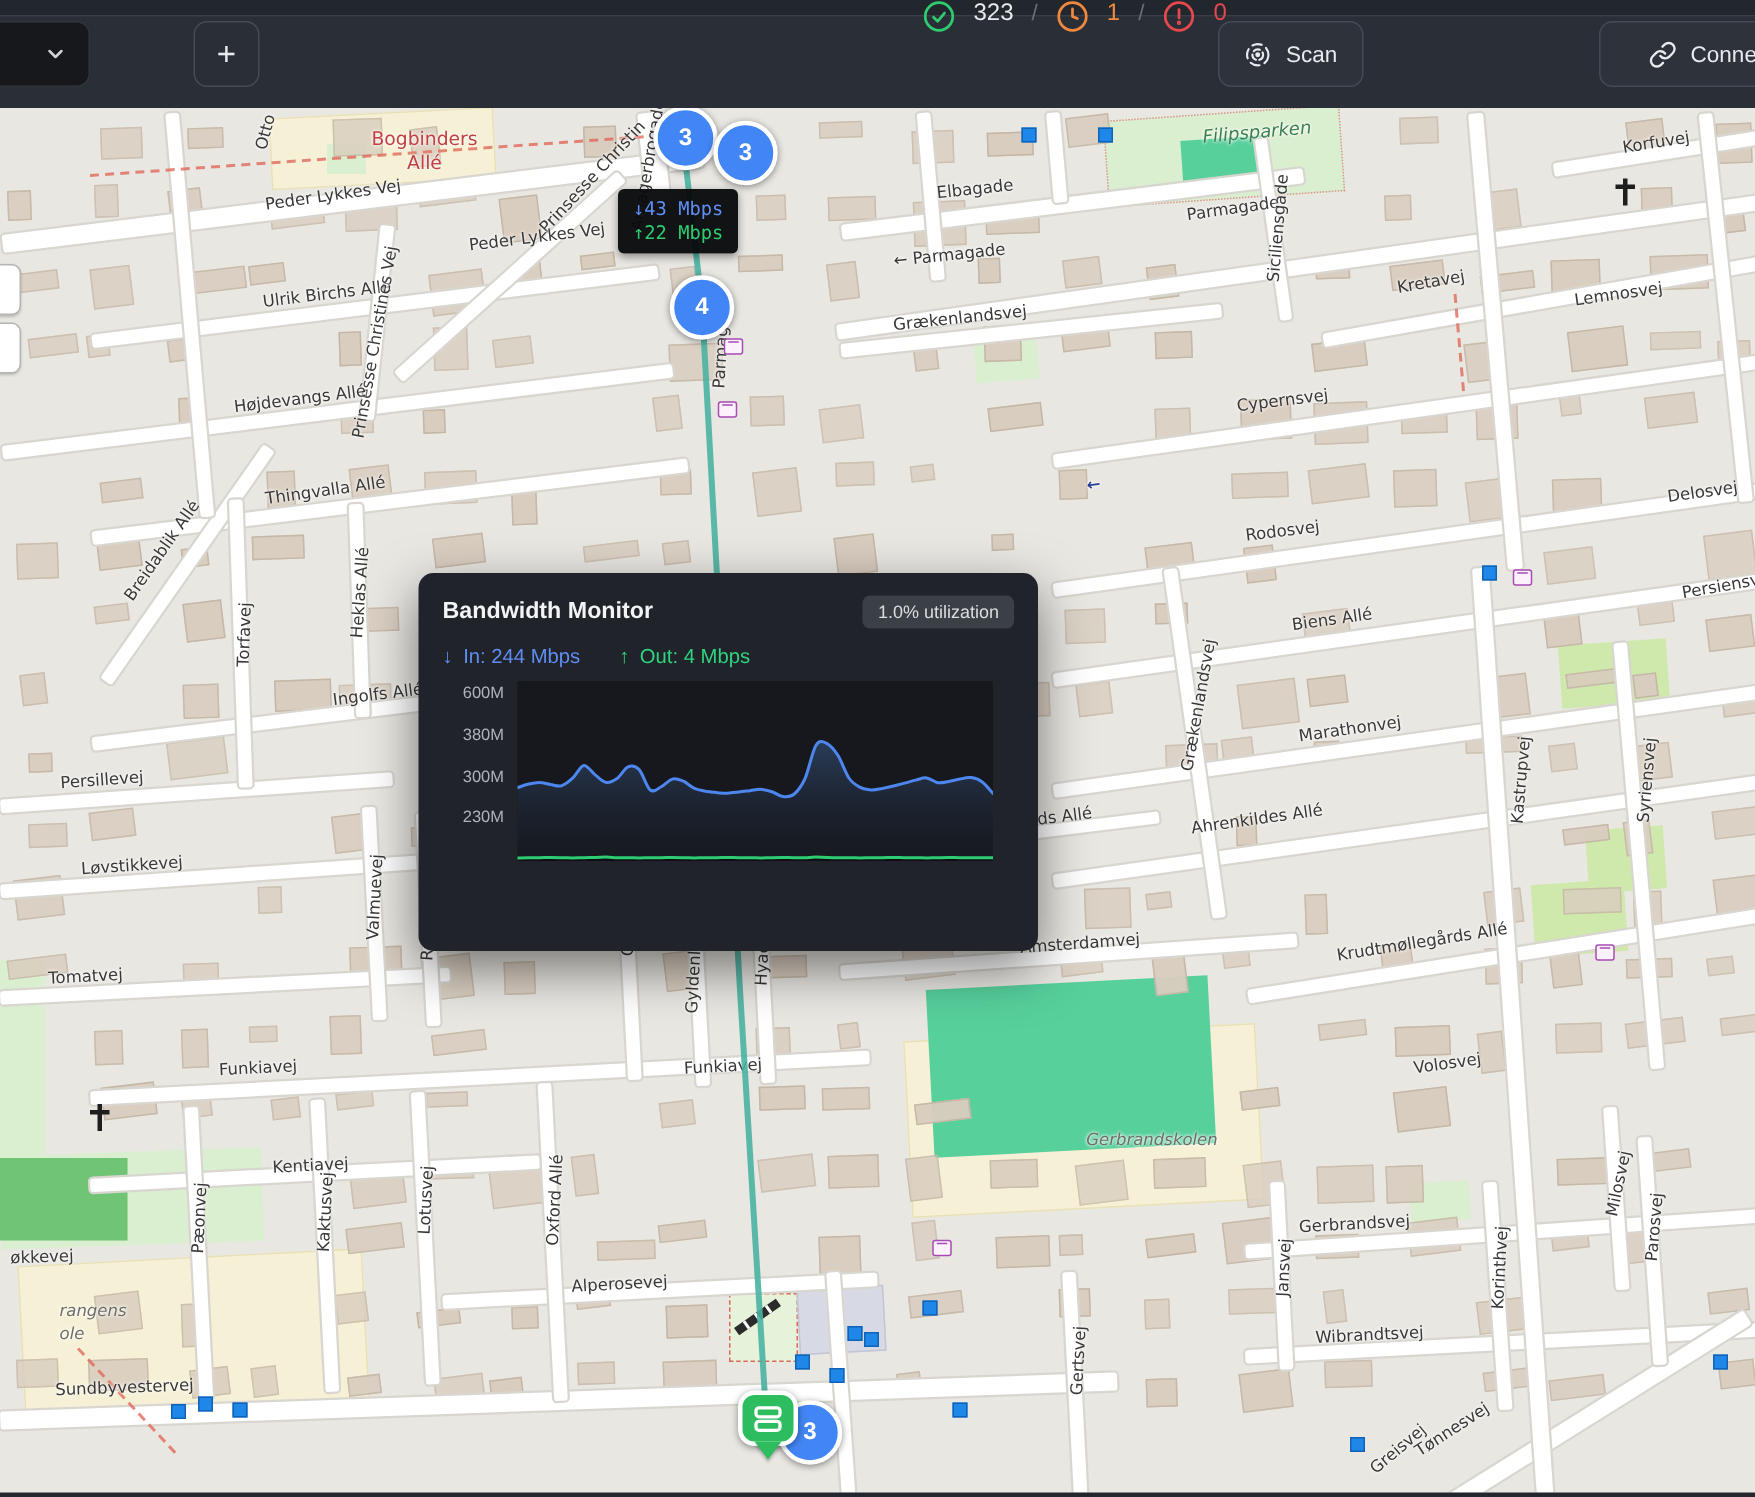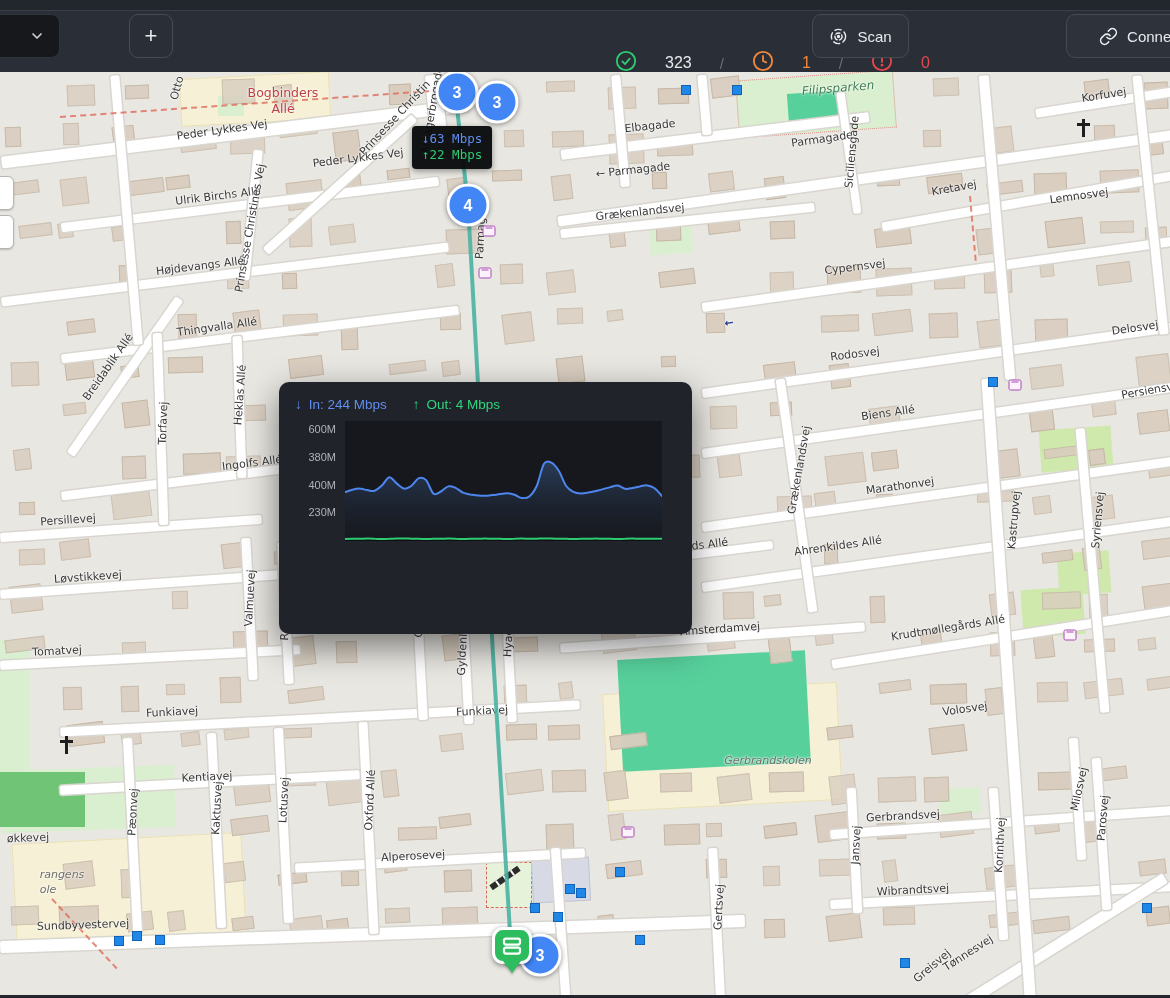--- a/index.html
+++ b/index.html
@@ -6,21 +6,21 @@
 html,body{width:1170px;height:998px;overflow:hidden;background:#e8e6e1;font-family:"Liberation Sans",sans-serif}
 #stage{position:relative;width:1170px;height:998px;overflow:hidden}
 
 #topbar{position:absolute;left:0;top:0;width:100%;height:72px;background:#2a2e36;z-index:40}
 #topstrip{position:absolute;left:0;top:0;width:100%;height:11px;background:#22262d;border-bottom:1px solid #3a3f47}
 .tb-btn{position:absolute;top:14px;height:44px;display:flex;align-items:center;justify-content:center;gap:9px;border-radius:9px;color:#e8eaed;font-size:15px;cursor:pointer}
 #dd-btn{left:-36px;width:96px;background:#16181c;border:1px solid #30343b}
 #kebab{left:84px;width:24px;background:transparent}
 .kdot{width:4px;height:4px;border-radius:50%;background:#cfd3d8;margin:2.5px auto}
 #plus-btn{left:129px;width:44px;border:1px solid #474c54;font-size:22px;font-weight:400;background:transparent}
-#status{position:absolute;left:615px;top:0;height:72px;display:flex;align-items:flex-end;gap:28px;color:#e8eaed;font-size:16px}
+#status{position:absolute;left:615px;top:0;height:72px;display:flex;align-items:flex-start;gap:12px;color:#e8eaed;font-size:16px}
 #status .slash{color:#6a6f77;font-size:15px}
 #status .warn{color:#f0883e}
 #status .crit{color:#e5484d}
 #scan-btn{left:812px;width:97px;background:#2d323b;border:1px solid #454b54}
 #add-btn{left:925px;width:123px;background:#3b9af0;border:none;font-weight:500}
 #connect-btn{left:1066px;width:150px;background:#2d323b;border:1px solid #454b54}
 
 #map{position:absolute;left:0;top:72px;width:1170px;height:923px;background:#e9e7e2;overflow:hidden;z-index:1}
 #map-bottom{position:absolute;left:0;bottom:0;width:100%;height:3px;background:#23262c;z-index:50}
 .area{position:absolute;z-index:1}
@@ -136,35 +136,39 @@
   <svg id="linksvg" width="1170" height="923">
     <path id="linkpath1" fill="none" stroke-width="4" stroke-linecap="round" opacity="0.9" d="M457,36 L466,114" stroke="#4ab3a2"></path>
     <path id="linkpath2" fill="none" stroke-width="4" stroke-linecap="round" opacity="0.9" d="M469,150 C480,358 495,628 510,860" stroke="#4ab3a2"></path>
   </svg>
   <div id="zoomctl">
     <div class="zbtn">+</div>
     <div class="zbtn">−</div>
   </div>
 
   <div id="popup">
+    <div class="hd">
+      <span class="title">Bandwidth Monitor</span>
+      <span class="badge">1.0% utilization</span>
+    </div>
     <div class="stats">
       <span class="in">
             <span>↓</span>
             <span>In: 244 Mbps</span>
           </span>
       <span class="out">
             <span>↑</span>
             <span>Out: 4 Mbps</span>
           </span>
     </div>
     <div id="chartwrap">
       <div id="ylabels">
             <span style="top: 2.23077px; margin-left: 27px;">600M</span>
             <span style="top: 29.9231px;">380M</span>
-            <span style="top: 57.6154px;">400M</span>
+            <span style="top: 57.6154px;">300M</span>
             <span style="top: 85.3077px;">230M</span>
           </div>
       <div id="plot">
         <svg id="bwchart" width="317" height="120">
           <defs>
             <linearGradient id="ag" x1="0" y1="0" x2="0" y2="1">
               <stop offset="0" stop-color="#3a5b8c" stop-opacity="0.55"></stop>
               <stop offset="1" stop-color="#1b2230" stop-opacity="0.12"></stop>
             </linearGradient>
           </defs>
@@ -645,21 +649,21 @@
       <div id="device-pin" style="left: 512px; top: 890px;">
         <div class="head">
           <svg width="24" height="22" viewBox="0 0 24 22" fill="none" stroke="#fff" stroke-width="2.2" stroke-linecap="round">
             <rect x="4" y="3.5" width="16" height="6" rx="2"></rect>
             <rect x="4" y="12.5" width="16" height="6" rx="2"></rect>
           </svg>
         </div>
         <div class="tail"></div>
       </div>
       <div class="bw-tip" style="left: 412px; top: 54px;">
-        <span class="dn">↓63 Mbps</span>
+        <span class="dn">↓43 Mbps</span>
         <span class="up">↑22 Mbps</span>
       </div>
       <div class="bw-tip" style="left: 440px; top: 504px;">
         <span class="dn">↓244 Mbps</span>
         <span class="up">↑12 Mbps</span>
       </div>
     </div>
 <div id="map-bottom"></div>
 
 </div>

